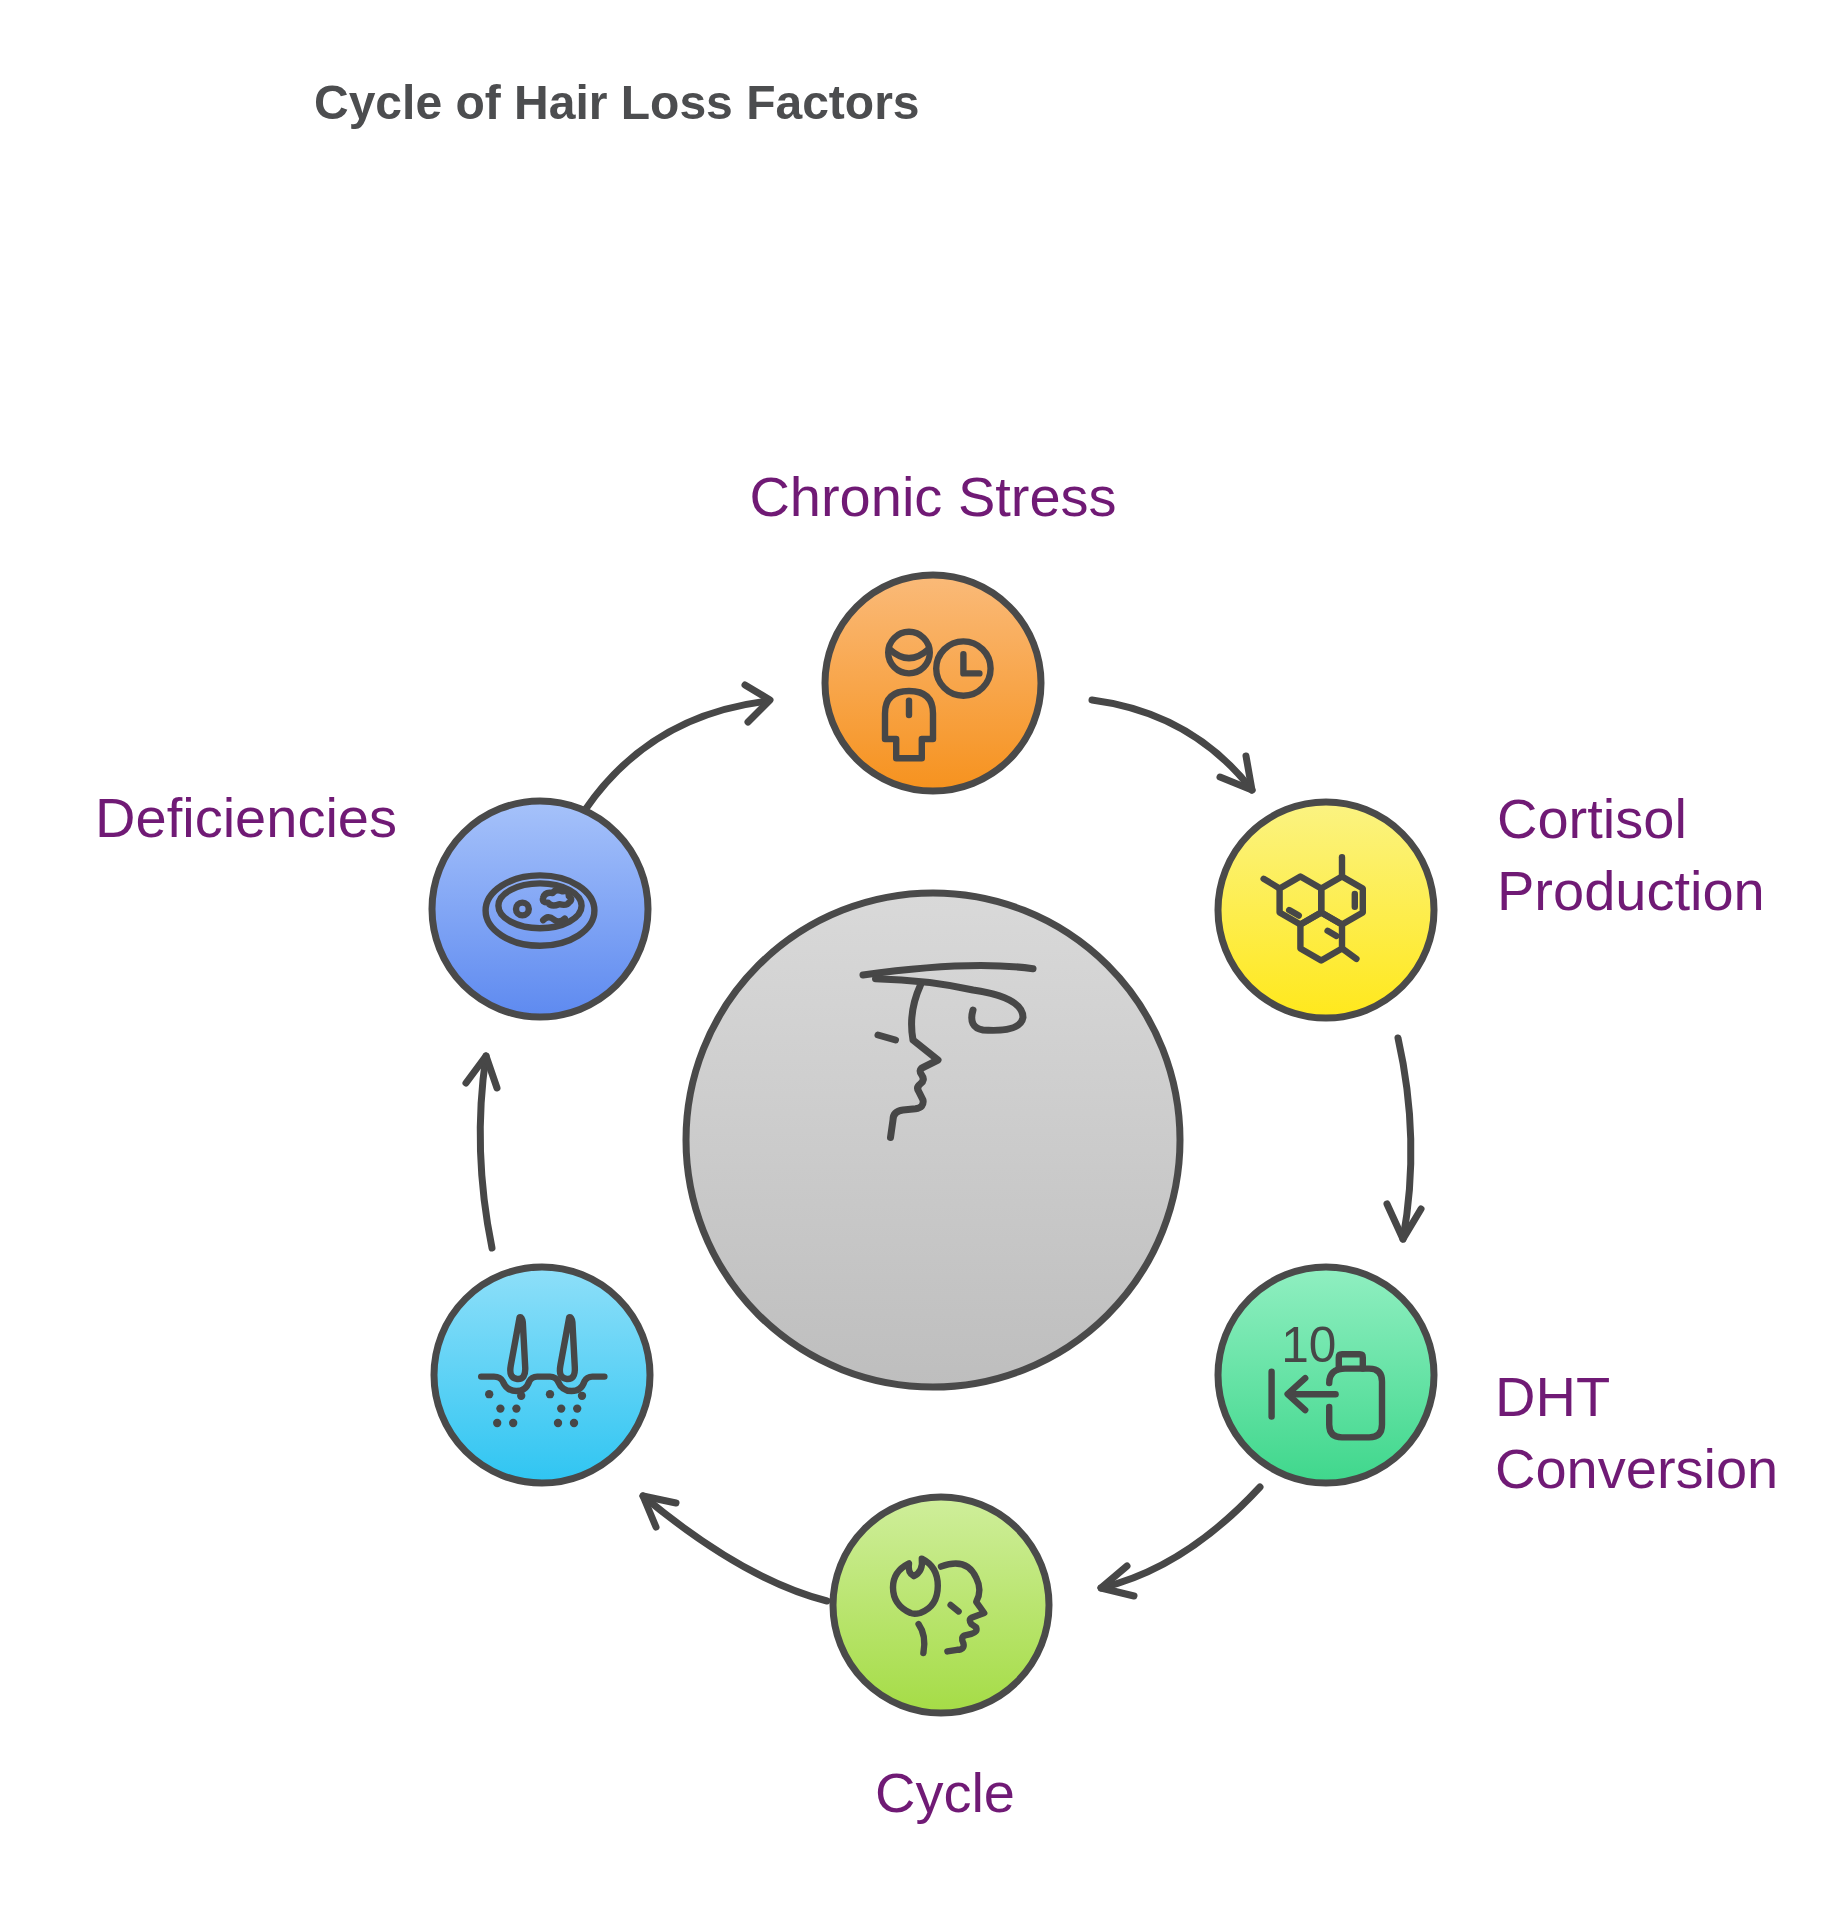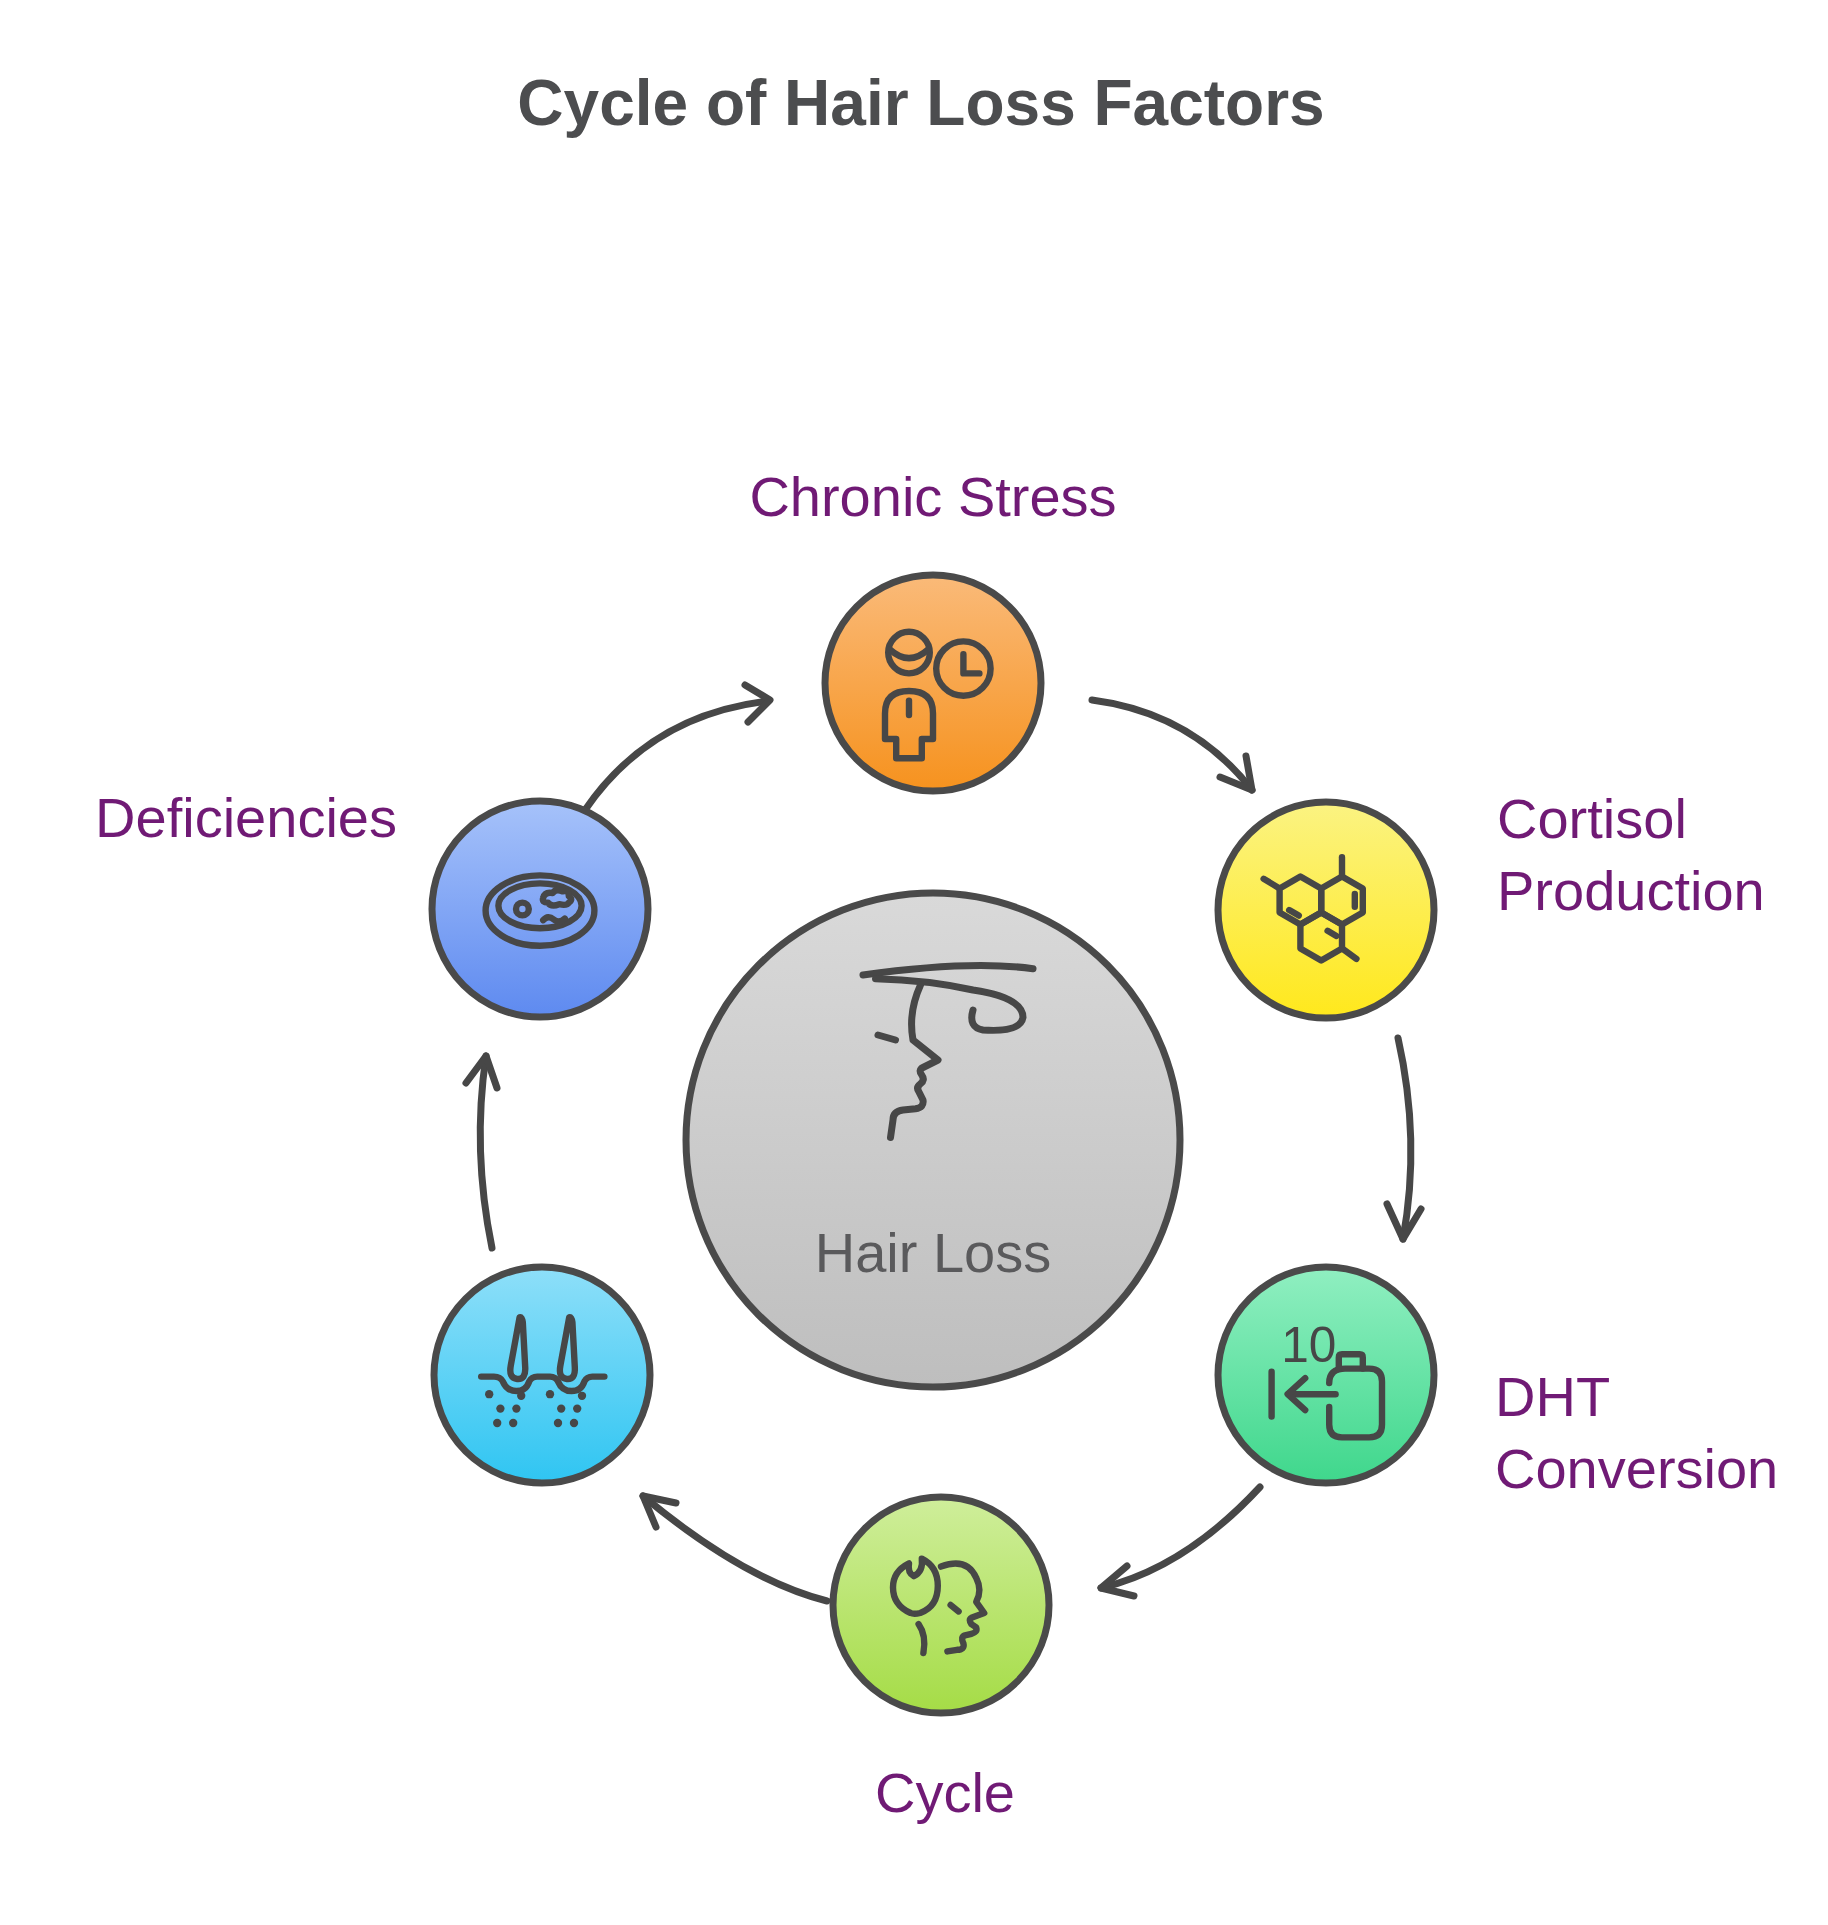--- a/index.html
+++ b/index.html
@@ -1,20 +1,20 @@
 <!DOCTYPE html>
 <html><head>
 <meta charset="utf-8">
 <style>
   html,body{margin:0;padding:0;background:#fff;}
   .stage{position:relative;width:1828px;height:1925px;background:#ffffff;
          font-family:"Liberation Sans",sans-serif;overflow:hidden;}
   svg.art{position:absolute;left:0;top:0;font-family:"Liberation Sans",sans-serif;}
-  .title{position:absolute;left:301px;top:58px;width:1240px;text-align:center;
-         font-size:64px;font-weight:bold;color:#4c4d4f;line-height:90px;}
+  .title{position:absolute;left:314px;top:58px;width:1240px;text-align:left;
+         font-size:48px;font-weight:bold;color:#4c4d4f;line-height:90px;}
   .lbl{position:absolute;color:#701a75;font-size:56px;line-height:72px;}
   .lbl .ln{display:block;}
   .lbl-chronic{left:633px;top:461px;width:600px;text-align:center;}
   .lbl-cortisol{left:1497px;top:783px;width:340px;text-align:left;}
   .lbl-dhtconv{left:1495px;top:1361px;width:340px;text-align:left;}
   .lbl-scalp{left:645px;top:1757px;width:600px;text-align:center;}
   .lbl-dhtdmg{left:0px;top:1355px;width:396px;text-align:right;}
   .lbl-nutrient{left:0px;top:782px;width:397px;text-align:right;}
   .lbl-hairloss{left:683px;top:1217px;width:500px;text-align:center;color:#5a5a5c;}
   .ic{stroke:#474747;fill:none;stroke-linecap:round;stroke-linejoin:round;}
@@ -195,17 +195,14 @@
 
   <div class="lbl lbl-scalp">
     <span class="ln">Cycle</span>
   </div>
 
 
   <div class="lbl lbl-nutrient">
     <span class="ln">Deficiencies</span>
   </div>
 
-  <div class="lbl lbl-hairloss">
-    <span class="ln">Hair Loss</span>
-  </div>
 
 </div>
 
 </body></html>

